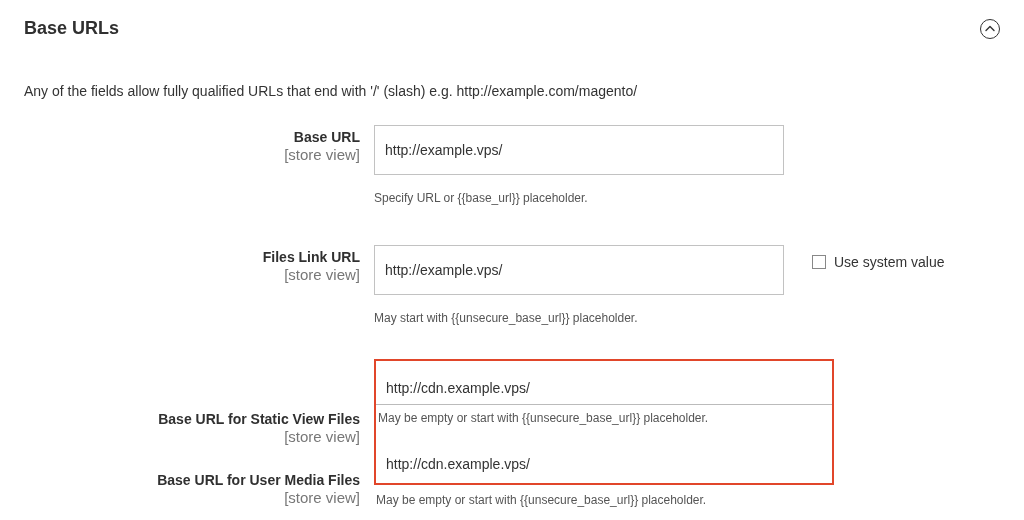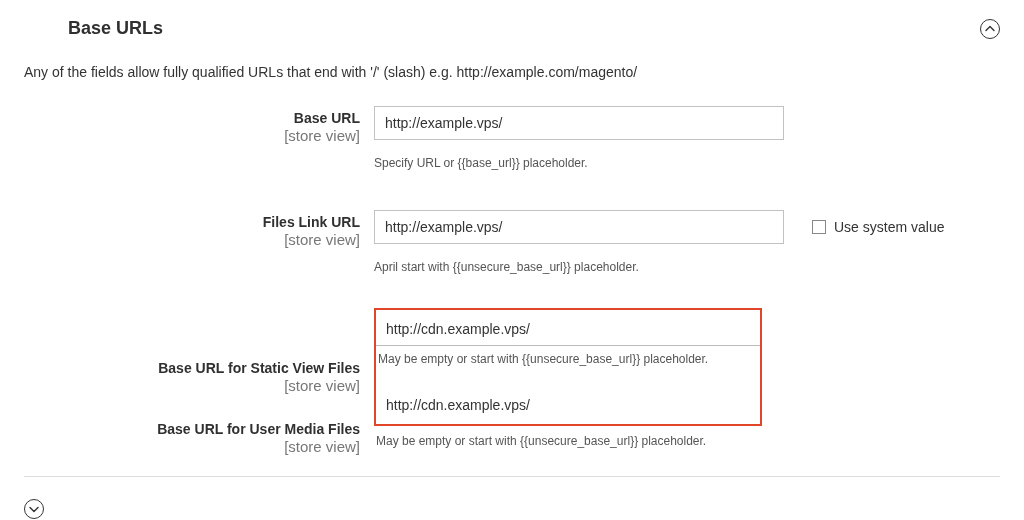--- a/index.html
+++ b/index.html
@@ -10,40 +10,39 @@
     color: #333;
     background: #fff;
     font-weight: 400;
   }
   .page { padding: 18px 24px 0 24px; }
 
   .section-header {
     display: flex;
     justify-content: space-between;
     align-items: center;
-    margin-left: 44px;
   }
   .section-title {
     font-size: 18px;
     font-weight: 600;
     color: #303030;
   }
   .chevron-btn {
     width: 20px; height: 20px;
     border: 1.2px solid #333;
     border-radius: 50%;
     display: flex;
     align-items: center;
     justify-content: center;
     cursor: pointer;
   }
   .chevron-btn svg { width: 10px; height: 10px; display:block; }
 
   .section-desc {
-    margin-top: 25px;
+    margin-top: 44px;
     font-size: 14px;
     color: #333;
   }
 
   .form { margin-top: 26px; }
 
   .row {
     display: grid;
     grid-template-columns: 340px 410px 210px;
     column-gap: 10px;
@@ -64,21 +63,21 @@
   }
   .label-scope {
     font-size: 15px;
     color: #777;
     margin-top: 0px;
   }
 
   .field-col { }
   .text-input {
     width: 100%;
-    height: 34px;
+    height: 50px;
     border: 1px solid #c2c2c2;
     padding: 6px 10px;
     font-size: 14px;
     font-family: inherit;
     color: #333;
     background: #fff;
   }
   .hint {
     margin-top: 16px;
     font-size: 12px;
@@ -96,24 +95,24 @@
     border: 1px solid #888;
     margin-right: 8px;
     display: inline-block;
     background: #fff;
     cursor: pointer;
   }
   .checkbox-label { font-size: 14px; color: #333; }
 
   .highlight-group {
     border: 2px solid #e1462a;
-    padding: 2px 0 2px 0;
+    padding: 10px 0 2px 0;
     margin-top: 34px;
     margin-left: 350px;
-    width: 388px;
+    width: 460px;
   }
   .highlight-input {
     border: none;
     border-bottom: 1px solid #bbb;
     height: 34px;
     padding: 6px 10px;
     font-size: 14px;
     color: #333;
     width: 100%;
     background: #fff;
@@ -193,21 +192,21 @@
       <div class="extra-col"></div>
     </div>
 
     <div class="row">
       <div class="label-col">
         <div class="label-main">Files Link URL</div>
         <div class="label-scope">[store view]</div>
       </div>
       <div class="field-col">
         <input class="text-input" type="text" value="http://example.vps/" style="">
-        <div class="hint">April start with {{unsecure_base_url}} placeholder.</div>
+        <div class="hint">May start with {{unsecure_base_url}} placeholder.</div>
       </div>
       <div class="extra-col">
         <span class="checkbox"></span>
         <span class="checkbox-label">Use system value</span>
       </div>
     </div>
 
     <div class="overlay-form">
       <div class="overlay-labels">
         <div class="olabel" style="top:52px;">

